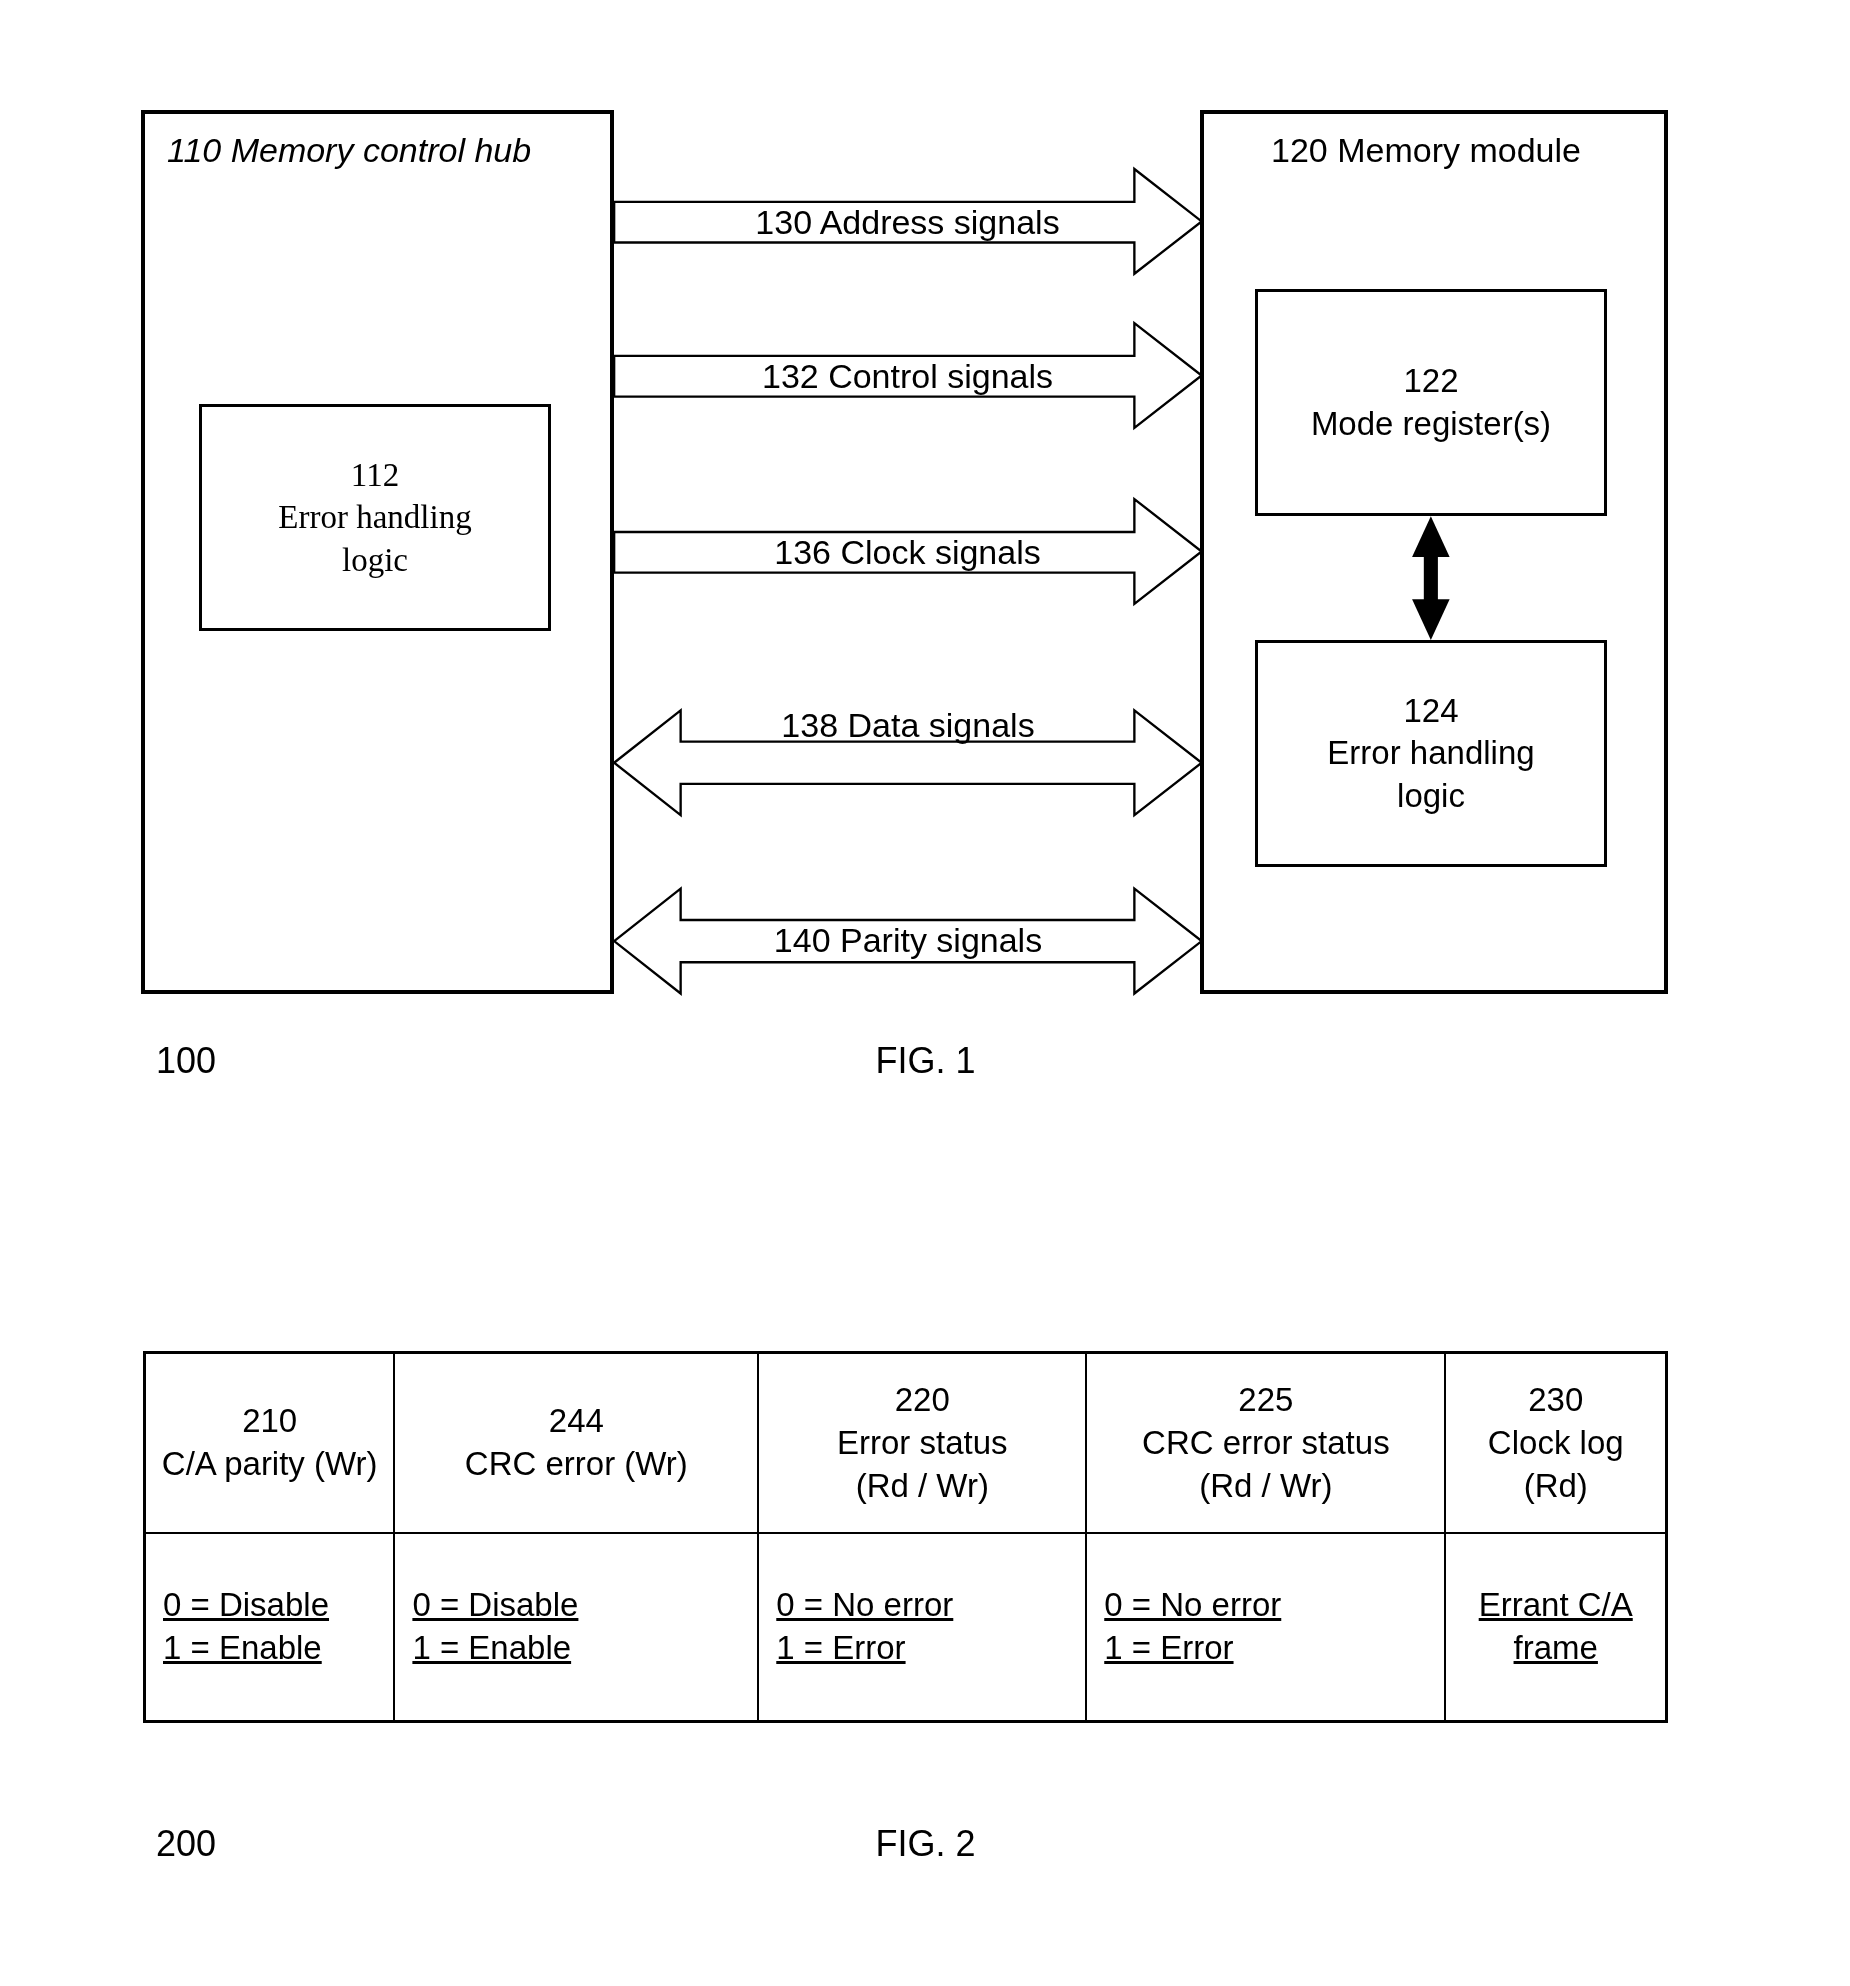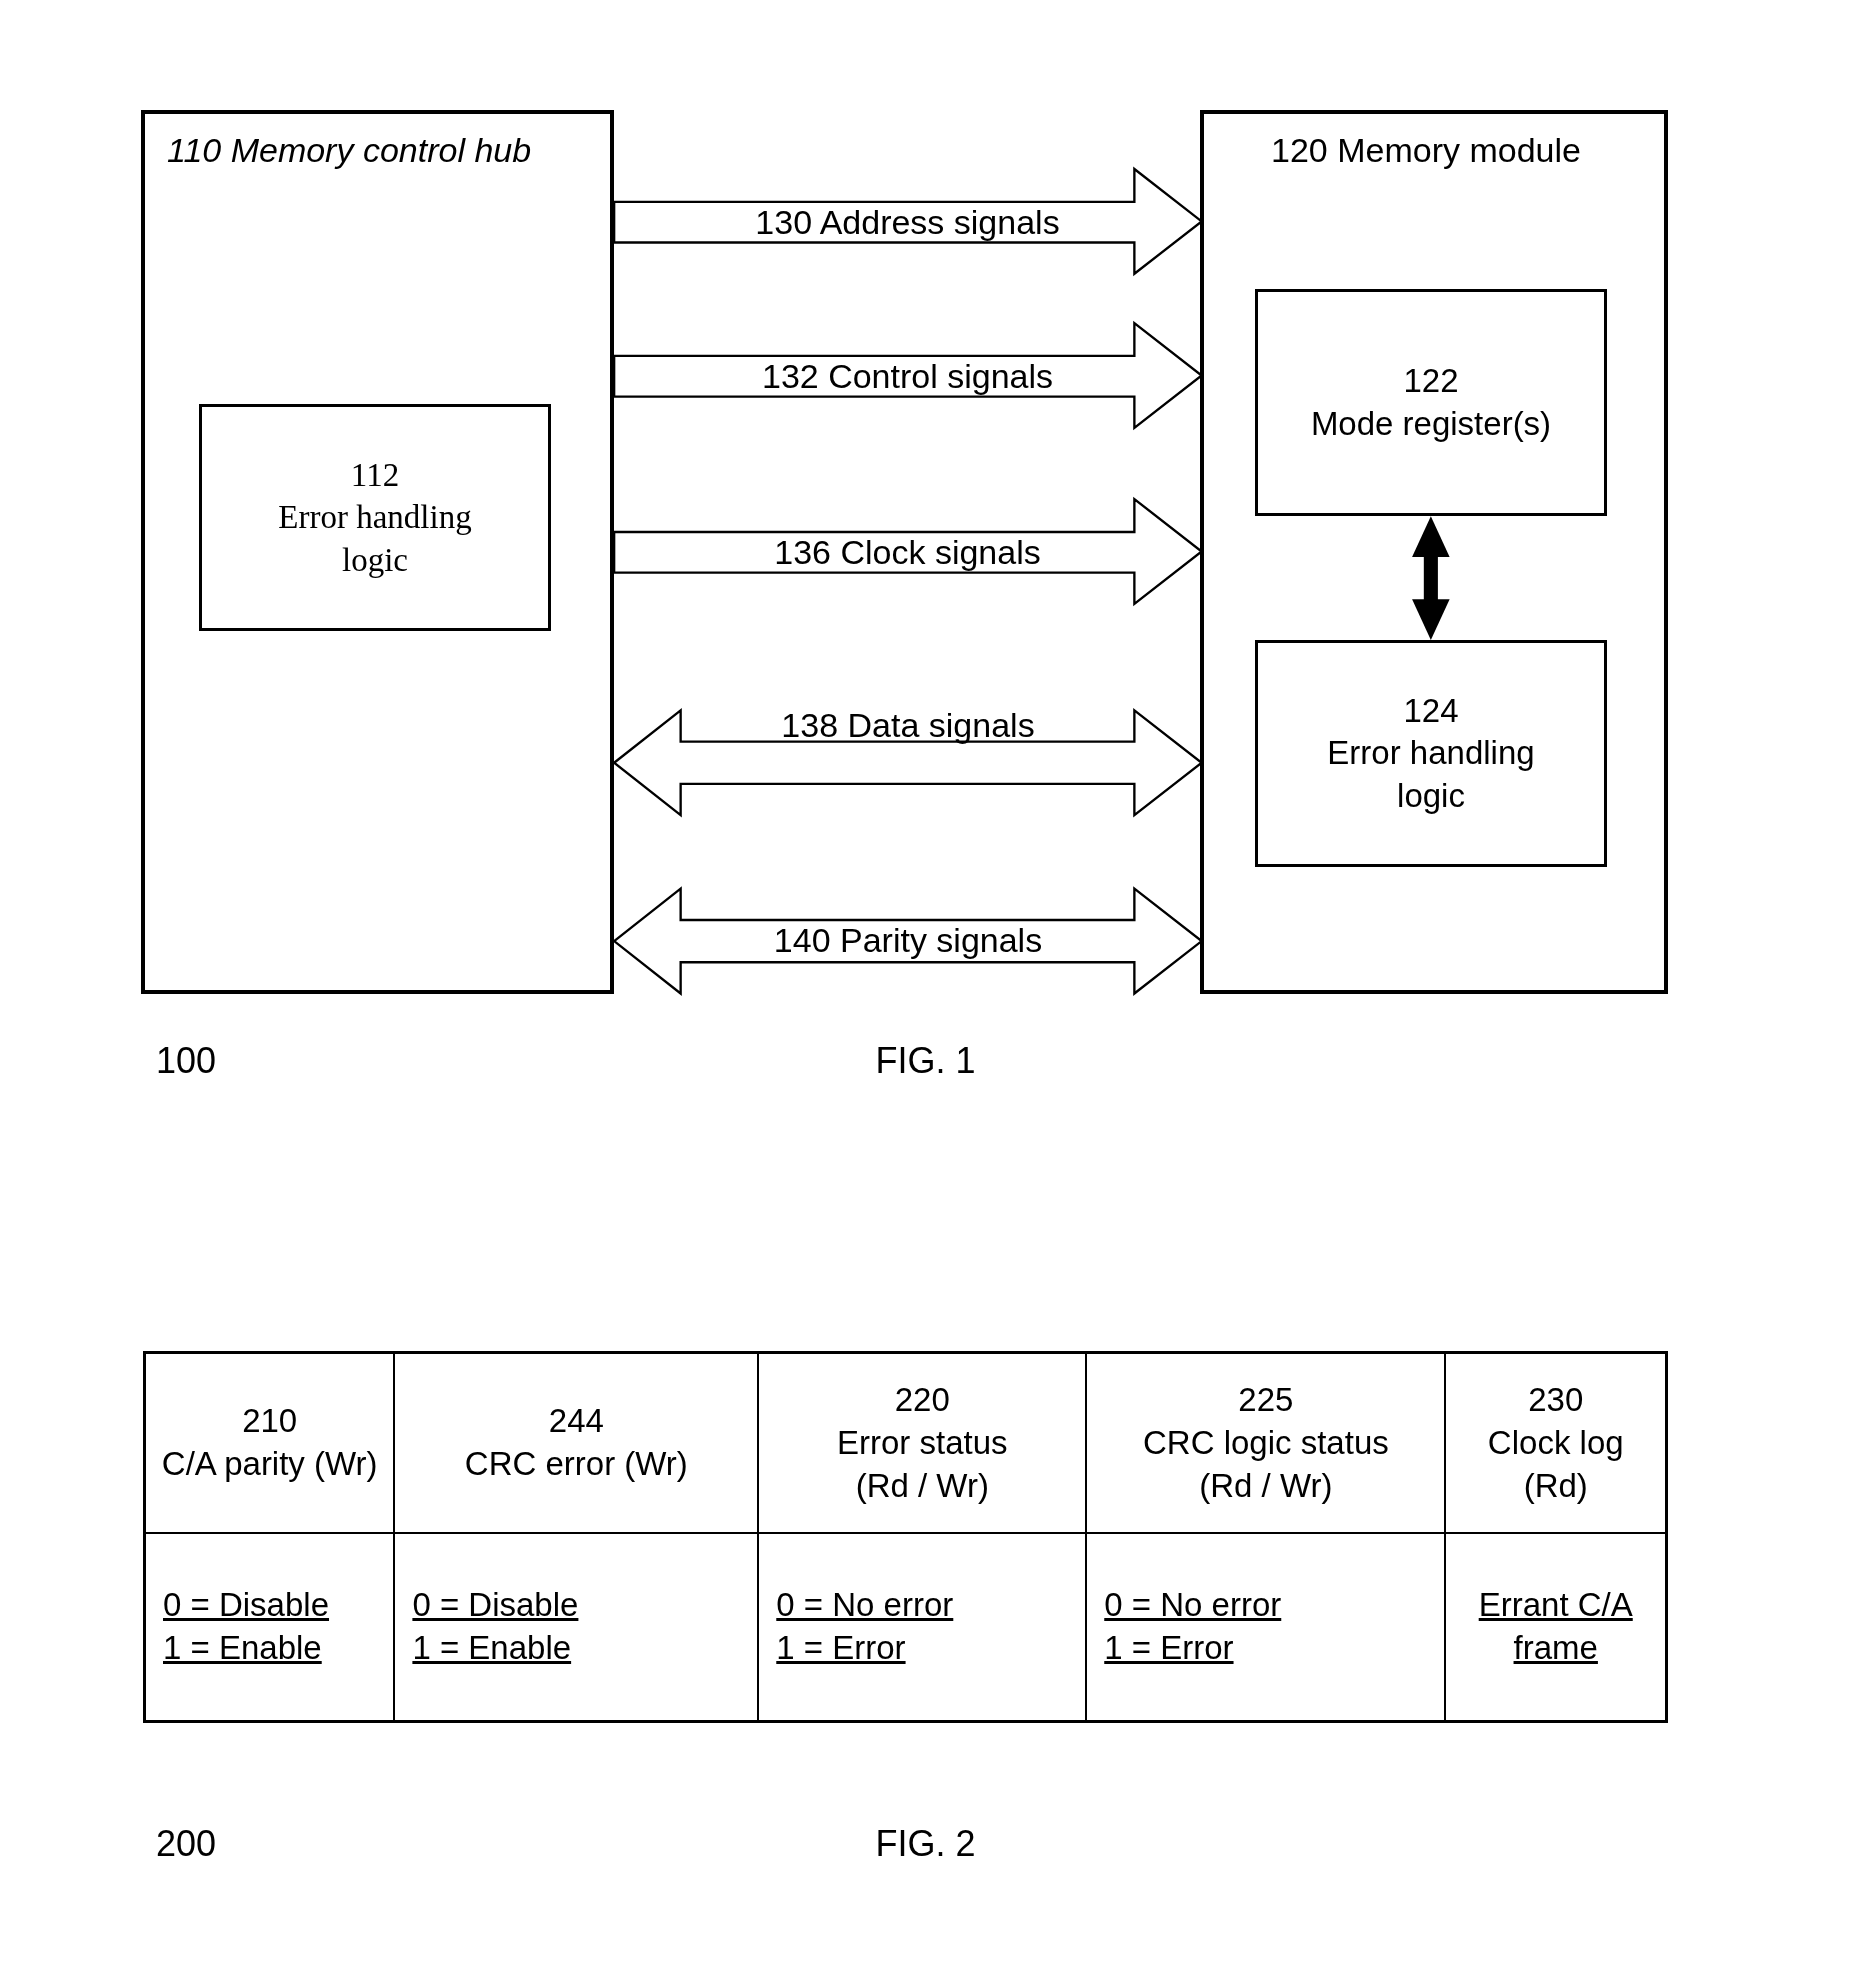--- a/index.html
+++ b/index.html
@@ -248,21 +248,21 @@
         <span class="num">244</span>
         <span class="ln">CRC error (Wr)</span>
       </td>
       <td>
         <span class="num">220</span>
         <span class="ln">Error status</span>
         <span class="ln">(Rd / Wr)</span>
       </td>
       <td>
         <span class="num">225</span>
-        <span class="ln">CRC logic status</span>
+        <span class="ln">CRC error status</span>
         <span class="ln">(Rd / Wr)</span>
       </td>
       <td>
         <span class="num">230</span>
         <span class="ln">Clock log (Rd)</span>
       </td>
     </tr>
     <tr class="val">
       <td>
         <span class="ln">0 = Disable</span>

